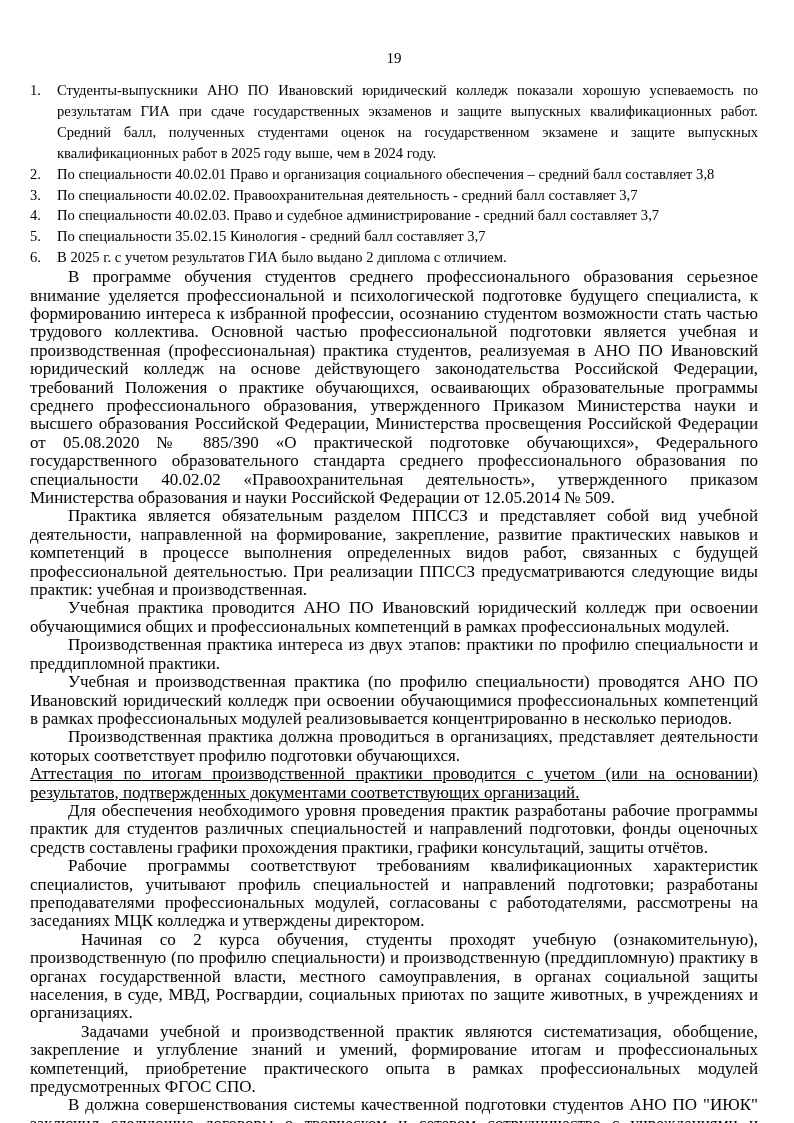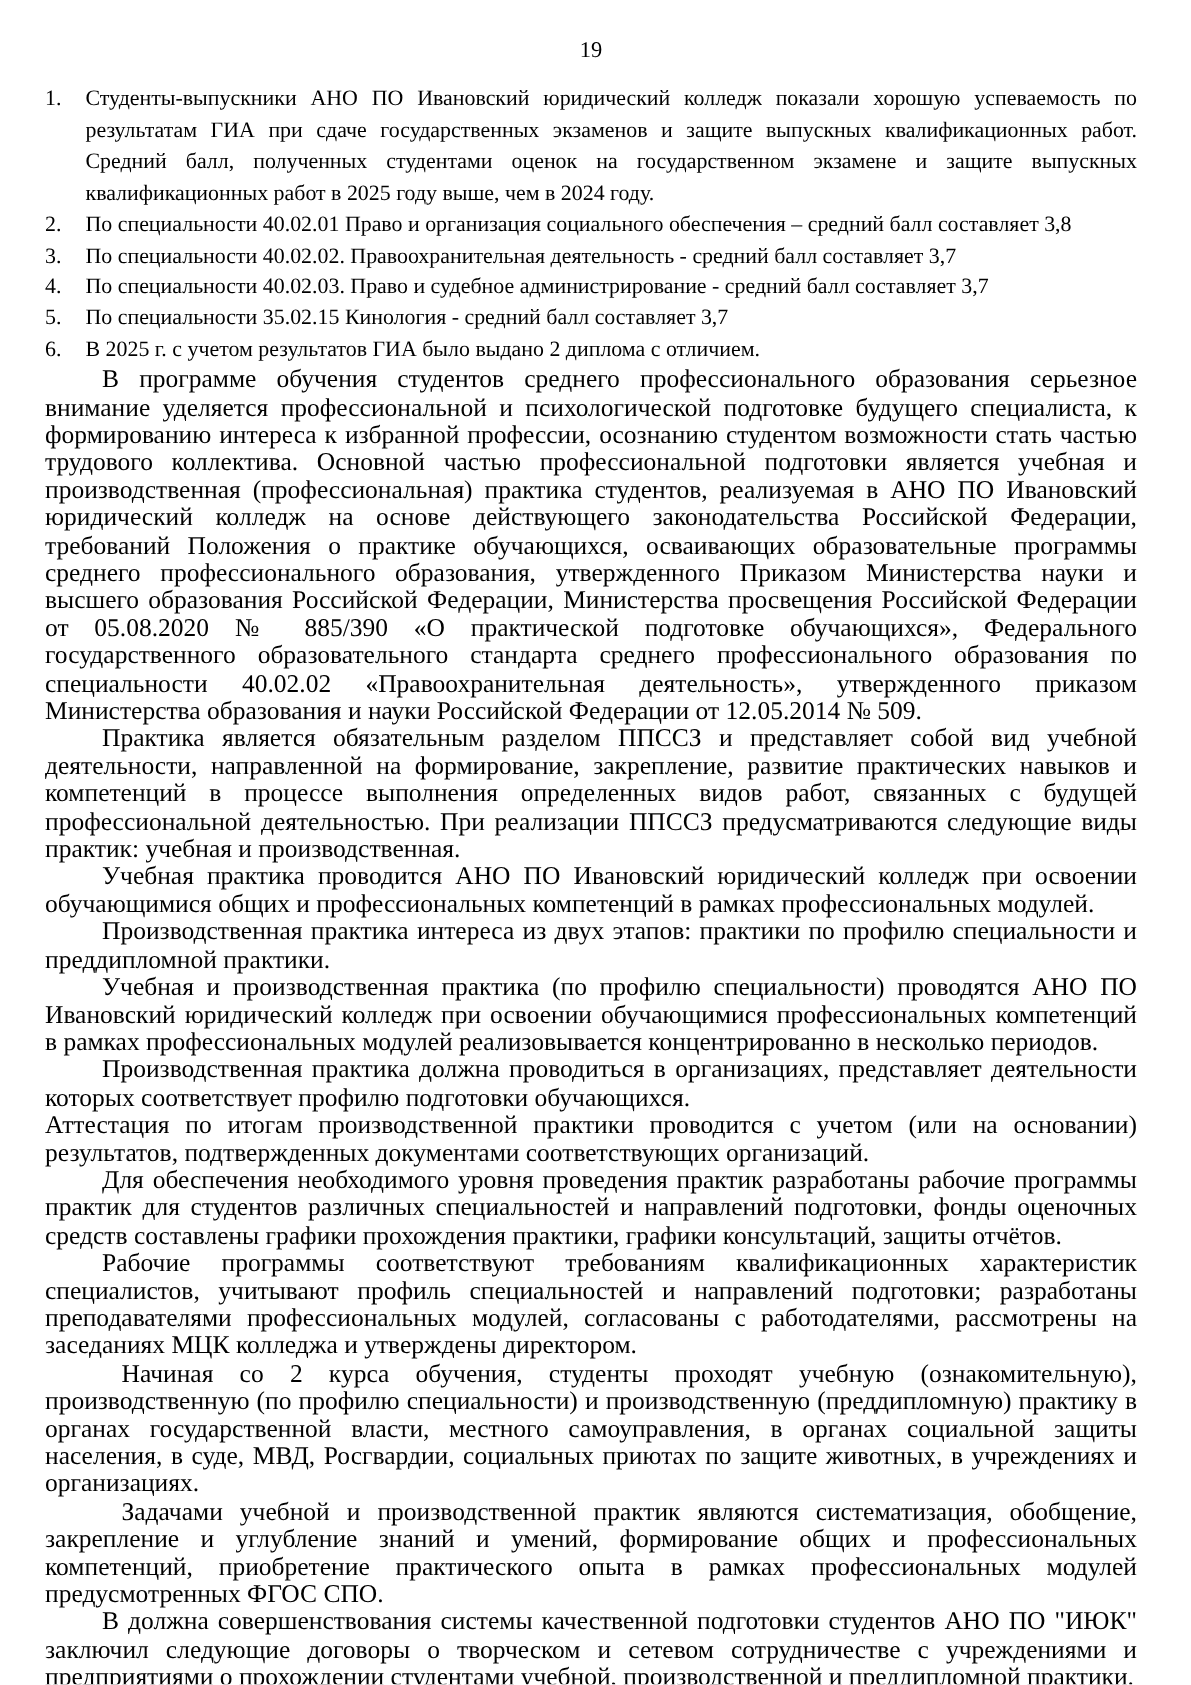--- a/index.html
+++ b/index.html
@@ -9,21 +9,21 @@
     color: #000000;
     font-family: "Liberation Serif", "DejaVu Serif", serif;
   }
   .page {
     position: relative;
     width: 794px;
     height: 1123px;
     margin: 0 auto;
     background: #ffffff;
     box-sizing: border-box;
-    padding: 25px 36px 0 30px;
+    padding: 49px 36px 0 30px;
     overflow: hidden;
   }
   .page-number {
     text-align: center;
     font-size: 15px;
     line-height: 18px;
     margin-bottom: 13px;
   }
   .gia-heading {
     font-weight: bold;
@@ -60,20 +60,21 @@
   }
   .body-text p {
     margin: 0;
     font-size: 17px;
     line-height: 18.4px;
     text-align: justify;
     text-indent: 38px;
   }
   .body-text p.no-indent {
     text-indent: 0;
+    text-decoration: underline;
   }
   .body-text p.big-indent {
     text-indent: 51px;
   }
 </style>
 </head>
 <body>
 
 <div class="page">
 
@@ -112,17 +113,17 @@
     <p>В программе обучения студентов среднего профессионального образования серьезное внимание уделяется профессиональной и психологической подготовке будущего специалиста, к формированию интереса к избранной профессии, осознанию студентом возможности стать частью трудового коллектива. Основной частью профессиональной подготовки является учебная и производственная (профессиональная) практика студентов, реализуемая в АНО ПО Ивановский юридический колледж на основе действующего законодательства Российской Федерации, требований Положения о практике обучающихся, осваивающих образовательные программы среднего профессионального образования, утвержденного Приказом Министерства науки и высшего образования Российской Федерации, Министерства просвещения Российской Федерации от 05.08.2020 № 885/390 «О практической подготовке обучающихся», Федерального государственного образовательного стандарта среднего профессионального образования по специальности 40.02.02 «Правоохранительная деятельность», утвержденного приказом Министерства образования и науки Российской Федерации от 12.05.2014 № 509.</p>
     <p>Практика является обязательным разделом ППССЗ и представляет собой вид учебной деятельности, направленной на формирование, закрепление, развитие практических навыков и компетенций в процессе выполнения определенных видов работ, связанных с будущей профессиональной деятельностью. При реализации ППССЗ предусматриваются следующие виды практик: учебная и производственная.</p>
     <p>Учебная практика проводится АНО ПО Ивановский юридический колледж при освоении обучающимися общих и профессиональных компетенций в рамках профессиональных модулей.</p>
     <p>Производственная практика интереса из двух этапов: практики по профилю специальности и преддипломной практики.</p>
     <p>Учебная и производственная практика (по профилю специальности) проводятся АНО ПО Ивановский юридический колледж при освоении обучающимися профессиональных компетенций в рамках профессиональных модулей реализовывается концентрированно в несколько периодов.</p>
     <p>Производственная практика должна проводиться в организациях, представляет деятельности которых соответствует профилю подготовки обучающихся.</p>
     <p class="no-indent">Аттестация по итогам производственной практики проводится с учетом (или на основании) результатов, подтвержденных документами соответствующих организаций.</p>
     <p>Для обеспечения необходимого уровня проведения практик разработаны рабочие программы практик для студентов различных специальностей и направлений подготовки, фонды оценочных средств составлены графики прохождения практики, графики консультаций, защиты отчётов.</p>
     <p>Рабочие программы соответствуют требованиям квалификационных характеристик специалистов, учитывают профиль специальностей и направлений подготовки; разработаны преподавателями профессиональных модулей, согласованы с работодателями, рассмотрены на заседаниях МЦК колледжа и утверждены директором.</p>
     <p class="big-indent">Начиная со 2 курса обучения, студенты проходят учебную (ознакомительную), производственную (по профилю специальности) и производственную (преддипломную) практику в органах государственной власти, местного самоуправления, в органах социальной защиты населения, в суде, МВД, Росгвардии, социальных приютах по защите животных, в учреждениях и организациях.</p>
-    <p class="big-indent">Задачами учебной и производственной практик являются систематизация, обобщение, закрепление и углубление знаний и умений, формирование общих и профессиональных компетенций, приобретение практического опыта в рамках профессиональных модулей предусмотренных ФГОС СПО.</p>
+    <p class="big-indent">Задачами учебной и производственной практик являются систематизация, обобщение, закрепление и углубление знаний и умений, формирование итогам и профессиональных компетенций, приобретение практического опыта в рамках профессиональных модулей предусмотренных ФГОС СПО.</p>
     <p>В должна совершенствования системы качественной подготовки студентов АНО ПО "ИЮК" заключил следующие договоры о творческом и сетевом сотрудничестве с учреждениями и предприятиями о прохождении студентами учебной, производственной и преддипломной практики.</p>
   </div>
 
 </div>
 
 </body></html>

